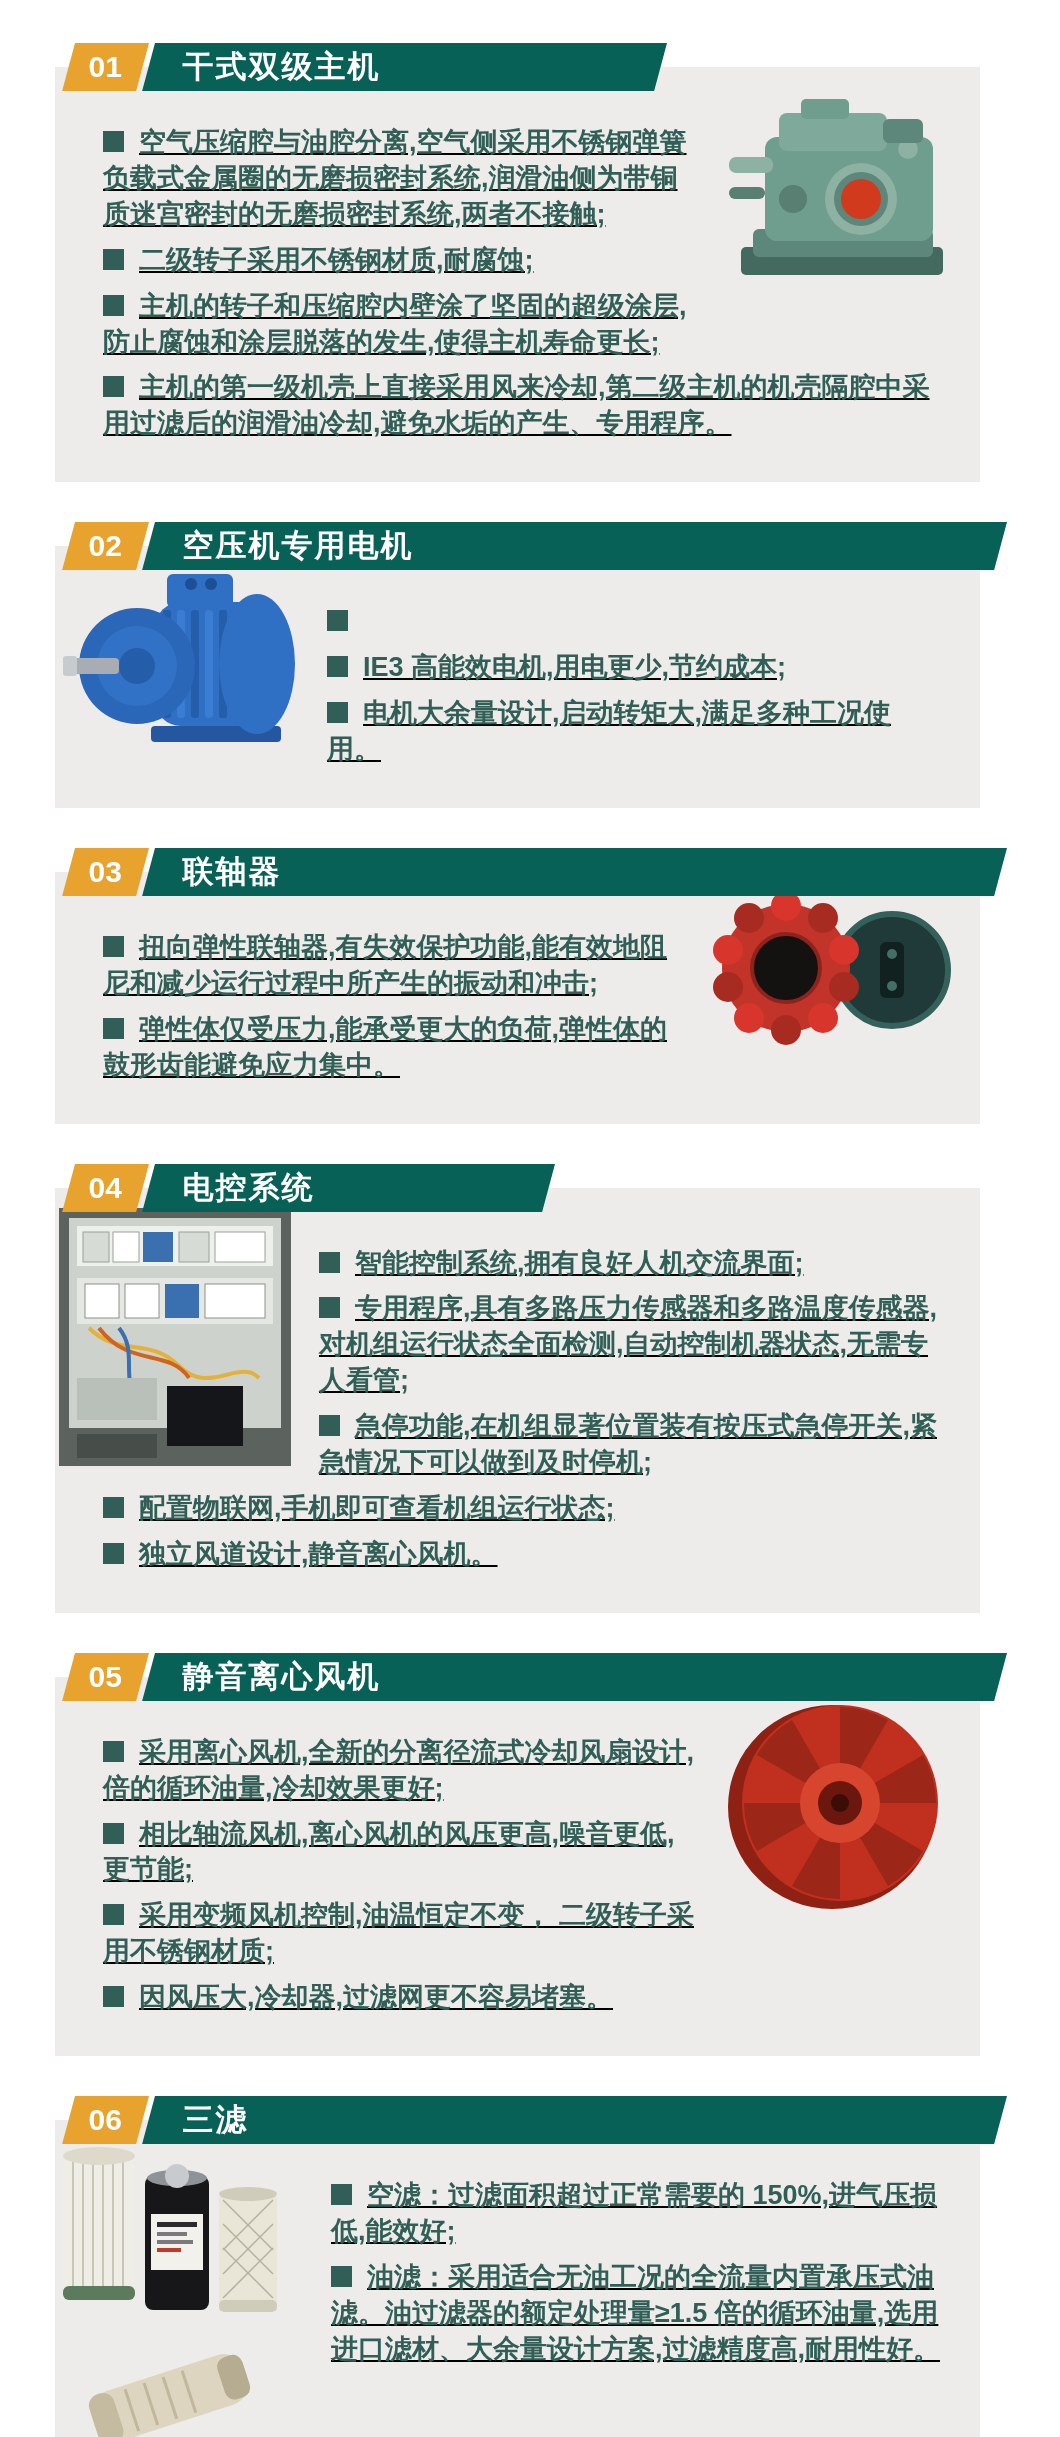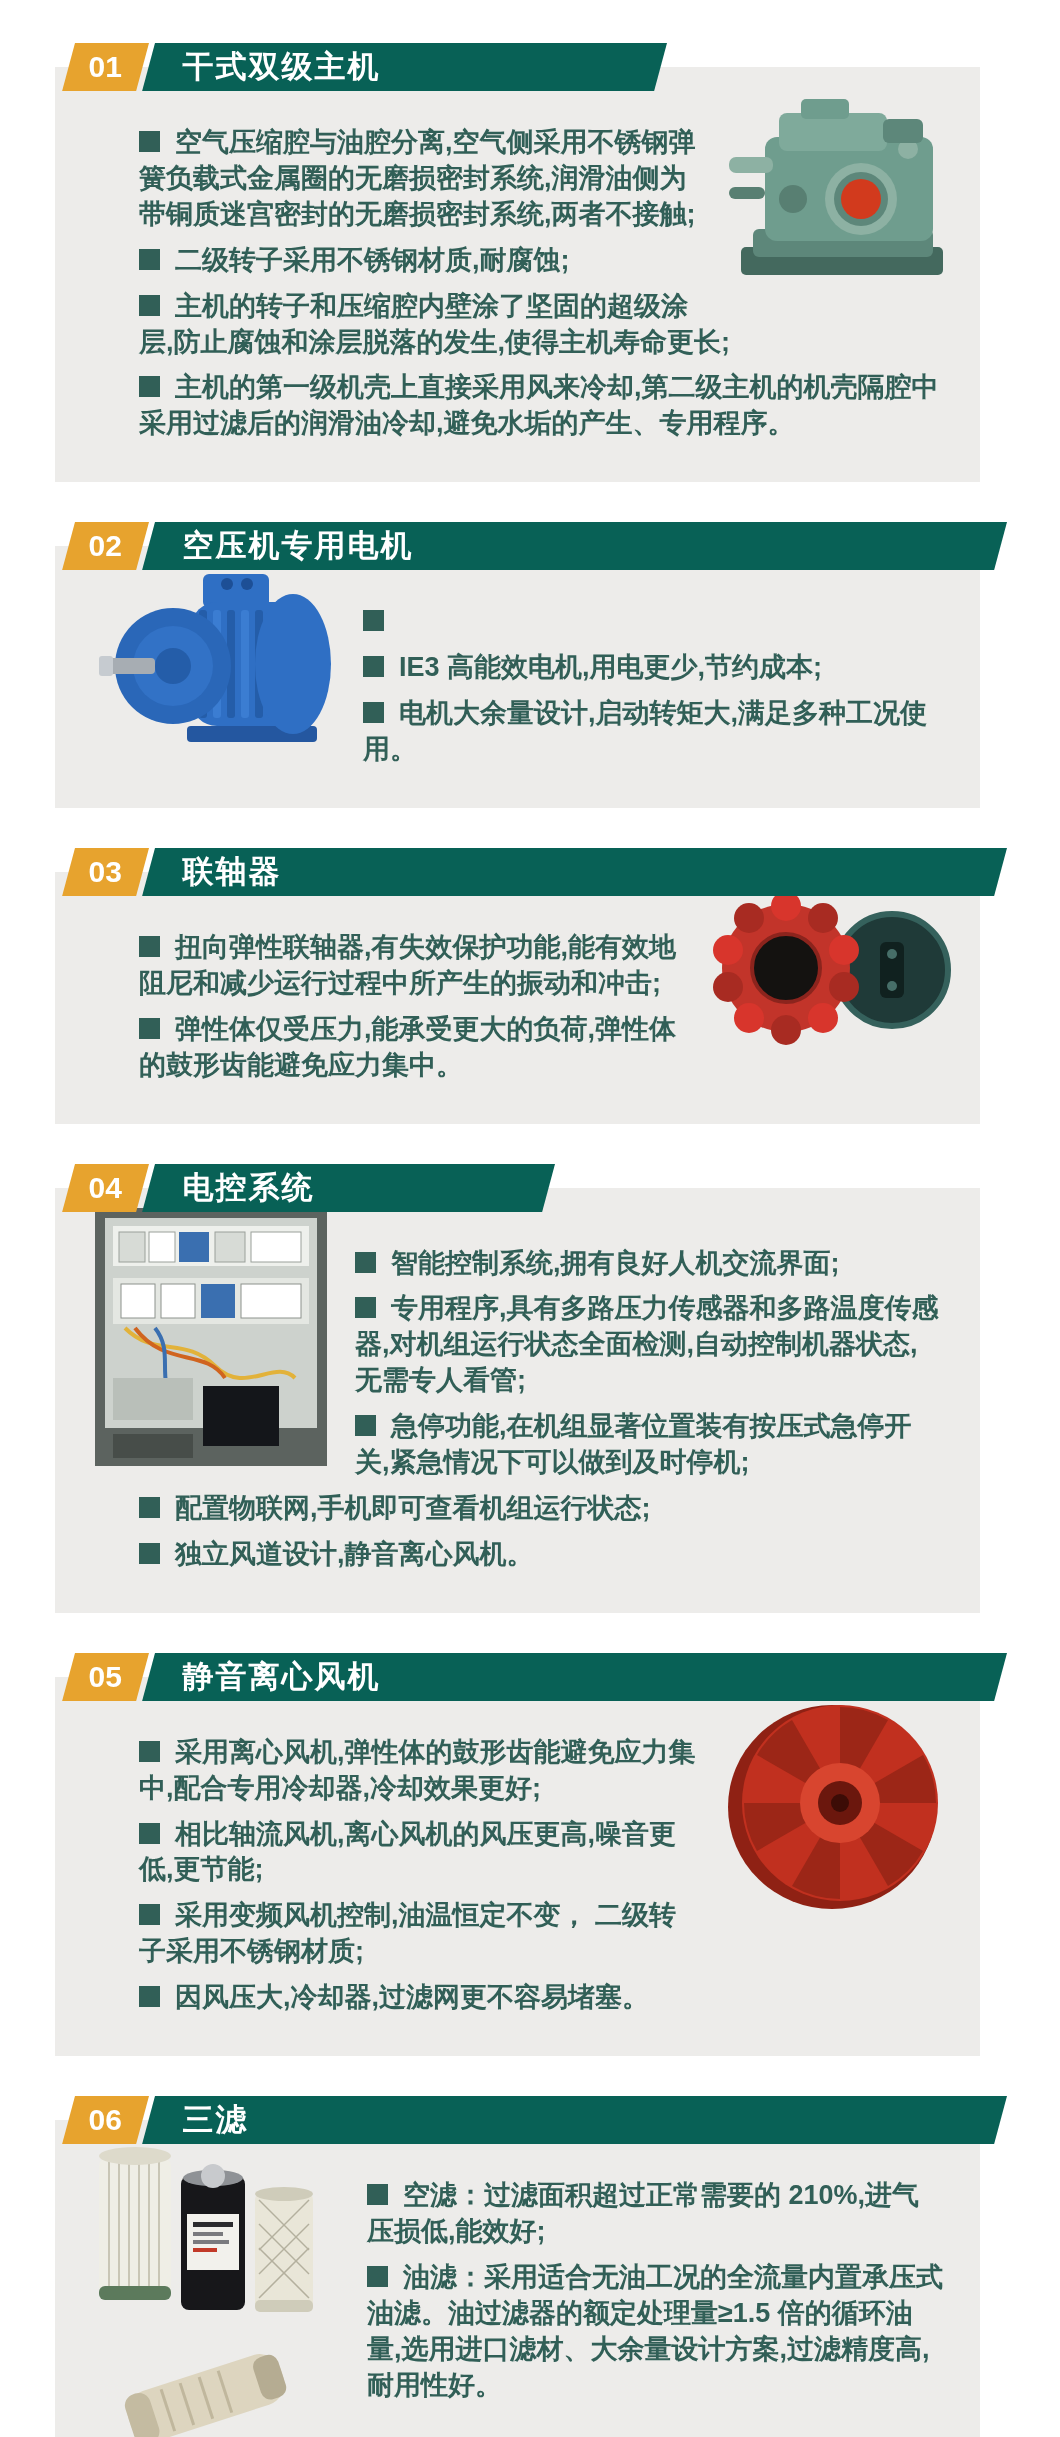--- a/index.html
+++ b/index.html
@@ -67,22 +67,23 @@
   }
   .bar-full{width:852px;}
   .bar-short1{width:512px;}
   .bar-short4{width:400px;}
   
   .panel{
     position:relative;
     z-index:1;
     margin-top:-24px;
     background:var(--panel_gray);
-    padding:58px 36px 30px 84px;
+    padding:58px 36px 30px 48px;
     overflow:hidden;
+    text-decoration:underline;
   }
   .bullet{
     margin:0 0 10px 0;
     font-size:27px;
     line-height:1.33;
     color:var(--text_teal);
     font-weight:600;
   }
   .sq{
     display:inline-block;
@@ -290,21 +291,21 @@
             <path d="M120 114 L120 210 A96 96 0 0 1 72 197 Z"></path>
             <path d="M120 114 L37 162 A96 96 0 0 1 24 114 Z"></path>
             <path d="M120 114 L37 66 A96 96 0 0 1 72 31 Z"></path>
           </g>
           <circle cx="120" cy="114" r="40" fill="#d8452f"></circle>
           <circle cx="120" cy="114" r="22" fill="#6b170d"></circle>
           <circle cx="120" cy="114" r="9" fill="#3c0c06"></circle>
         </svg>
       </div>
       <div>
-          <p class="bullet"><span class="sq"></span><span>采用离心风机,弹性体的鼓形齿能避免应力集中,配合专用冷却器,冷却效果更好;</span></p>
+          <p class="bullet"><span class="sq"></span><span>采用离心风机,全新的分离径流式冷却风扇设计,倍的循环油量,冷却效果更好;</span></p>
           <p class="bullet"><span class="sq"></span><span>相比轴流风机,离心风机的风压更高,噪音更低,更节能;</span></p>
           <p class="bullet"><span class="sq"></span><span>采用变频风机控制,油温恒定不变， 二级转子采用不锈钢材质;</span></p>
           <p class="bullet"><span class="sq"></span><span>因风压大,冷却器,过滤网更不容易堵塞。</span></p>
         </div>
     </div>
   </section>
 
   <section class="sec">
     <div class="sec-header">
       <div class="badge">
@@ -356,19 +357,19 @@
             <rect x="30" y="232" width="26" height="52" rx="12" fill="#c4bba1"></rect>
             <rect x="164" y="236" width="26" height="44" rx="10" fill="#b5ac92"></rect>
             <line x1="70" y1="236" x2="70" y2="280" stroke="#c0b79d" stroke-width="3"></line>
             <line x1="90" y1="236" x2="90" y2="280" stroke="#c0b79d" stroke-width="3"></line>
             <line x1="110" y1="236" x2="110" y2="280" stroke="#c0b79d" stroke-width="3"></line>
             <line x1="130" y1="236" x2="130" y2="280" stroke="#c0b79d" stroke-width="3"></line>
           </g>
         </svg>
       </div>
       <div>
-          <p class="bullet"><span class="sq"></span><span>空滤：过滤面积超过正常需要的 210%,进气压损低,能效好;</span></p>
+          <p class="bullet"><span class="sq"></span><span>空滤：过滤面积超过正常需要的 150%,进气压损低,能效好;</span></p>
           <p class="bullet"><span class="sq"></span><span>油滤：采用适合无油工况的全流量内置承压式油滤。油过滤器的额定处理量≥1.5 倍的循环油量,选用进口滤材、大余量设计方案,过滤精度高,耐用性好。</span></p>
         </div>
     </div>
   </section>
 
 </div>
 
 </body></html>

